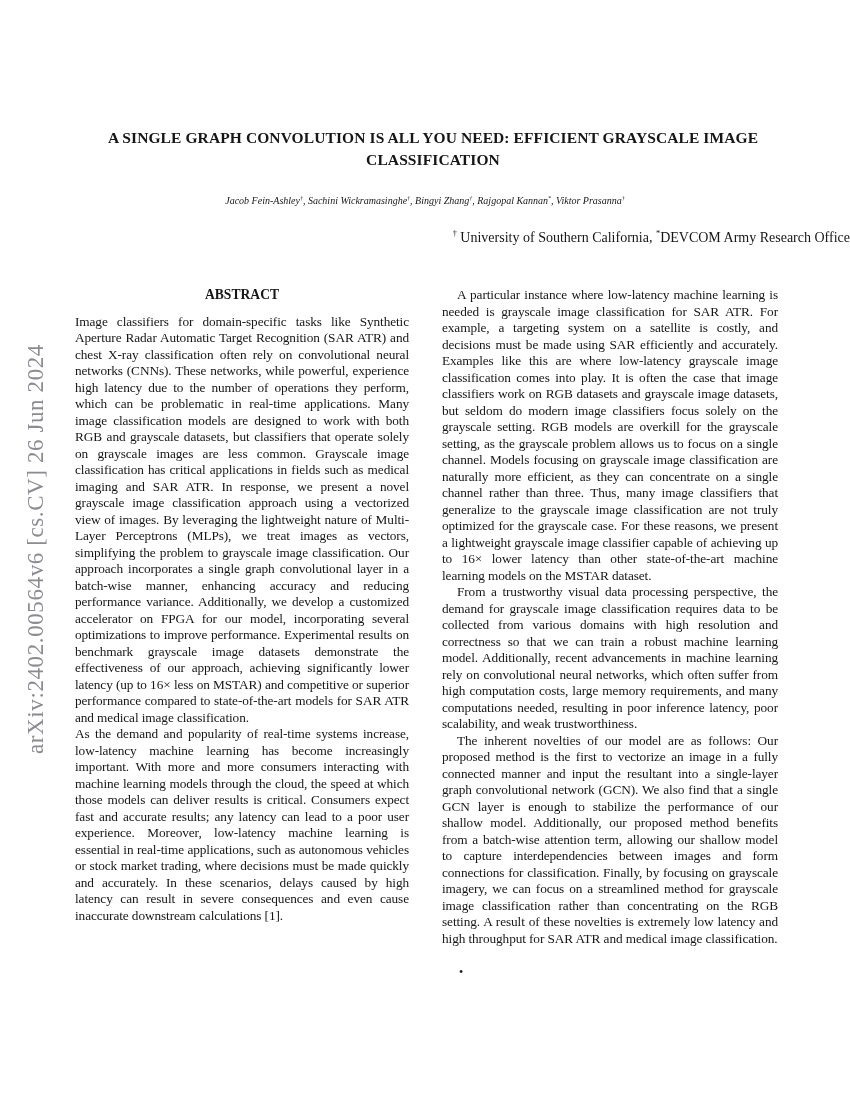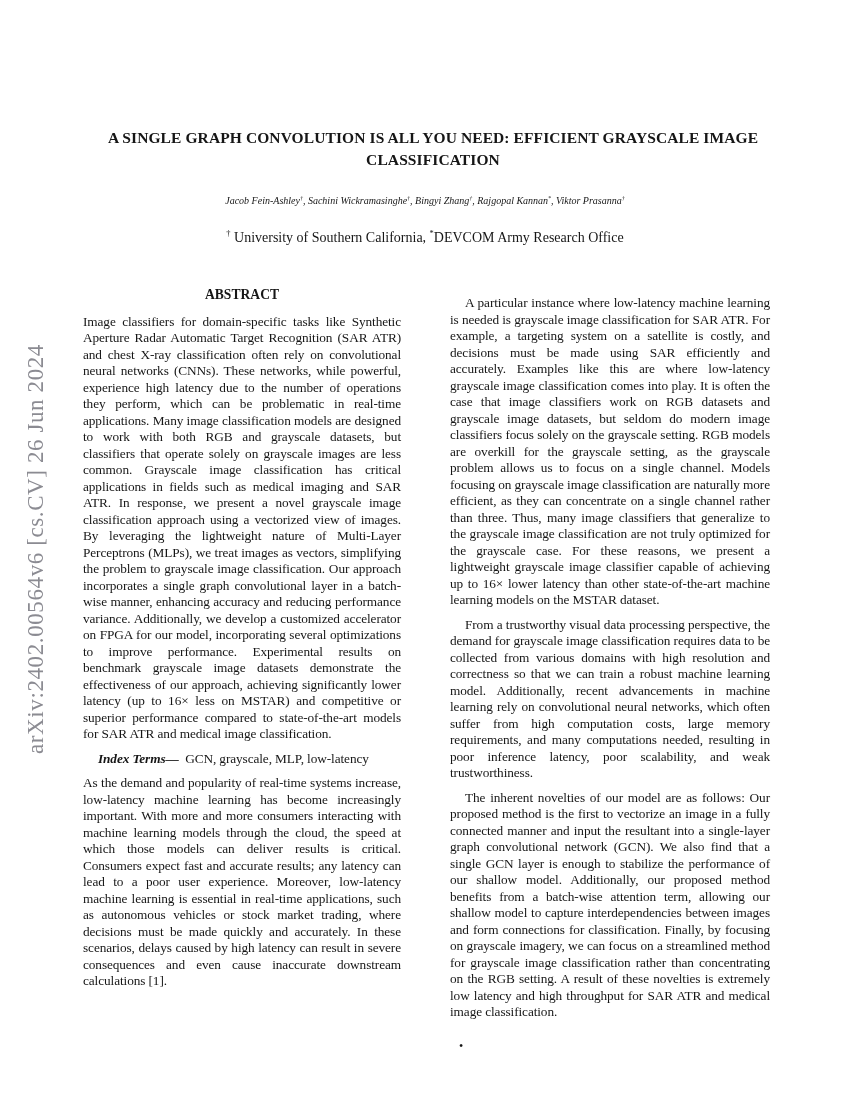--- a/index.html
+++ b/index.html
@@ -50,21 +50,21 @@
     width: 100%;
     text-align: center;
     font-style: italic;
     font-size: 10px;
   }
   .affiliation {
     position: absolute;
     top: 230px;
     left: 0;
     width: 100%;
-    text-align: center;
+    text-align: right;
     font-size: 14px;
   }
   sup {
     font-size: 60%;
     vertical-align: super;
     line-height: 0;
   }
 
   
   .col {
@@ -80,21 +80,21 @@
 
   .section-heading {
     text-align: center;
     font-weight: bold;
     font-size: 13.6px;
     letter-spacing: 0;
     margin: 0 0 10px 0;
   }
   .intro-heading { margin: 27px 0 13px 0; }
 
-  p.para { margin: 8px; padding: 0; }
+  p.para { margin: 0; padding: 0; }
   p.indent { text-indent: 15px; }
 
   .index-terms {
     margin-top: 8px;
     text-indent: 15px;
   }
   .it-prefix {
     font-weight: bold;
     font-style: italic;
   }
@@ -127,23 +127,20 @@
     <span><span>Jacob Fein-Ashley</span><sup>†</sup><span>, </span></span><span><span>Sachini Wickramasinghe</span><sup>†</sup><span>, </span></span><span><span>Bingyi Zhang</span><sup>†</sup><span>, </span></span><span><span>Rajgopal Kannan</span><sup>*</sup><span>, </span></span><span><span>Viktor Prasanna</span><sup>†</sup></span>
   </div>
 
   <div class="affiliation">
     <sup>†</sup><span>&nbsp;University of Southern California, </span><sup>*</sup><span>DEVCOM Army Research Office</span>
   </div>
 
   <div class="col col-left">
     <div class="section-heading">ABSTRACT</div>
     <p class="para">Image classifiers for domain-specific tasks like Synthetic Aperture Radar Automatic Target Recognition (SAR ATR) and chest X-ray classification often rely on convolutional neural networks (CNNs). These networks, while powerful, experience high latency due to the number of operations they perform, which can be problematic in real-time applications. Many image classification models are designed to work with both RGB and grayscale datasets, but classifiers that operate solely on grayscale images are less common. Grayscale image classification has critical applications in fields such as medical imaging and SAR ATR. In response, we present a novel grayscale image classification approach using a vectorized view of images. By leveraging the lightweight nature of Multi-Layer Perceptrons (MLPs), we treat images as vectors, simplifying the problem to grayscale image classification. Our approach incorporates a single graph convolutional layer in a batch-wise manner, enhancing accuracy and reducing performance variance. Additionally, we develop a customized accelerator on FPGA for our model, incorporating several optimizations to improve performance. Experimental results on benchmark grayscale image datasets demonstrate the effectiveness of our approach, achieving significantly lower latency (up to 16× less on MSTAR) and competitive or superior performance compared to state-of-the-art models for SAR ATR and medical image classification.</p>
-    <p class="para index-terms">
-      <span class="it-prefix">Index Terms—</span><span>&nbsp; GCN, grayscale, MLP, low-latency</span>
-    </p>
     <p class="para">As the demand and popularity of real-time systems increase, low-latency machine learning has become increasingly important. With more and more consumers interacting with machine learning models through the cloud, the speed at which those models can deliver results is critical. Consumers expect fast and accurate results; any latency can lead to a poor user experience. Moreover, low-latency machine learning is essential in real-time applications, such as autonomous vehicles or stock market trading, where decisions must be made quickly and accurately. In these scenarios, delays caused by high latency can result in severe consequences and even cause inaccurate downstream calculations [1].</p>
   </div>
 
   <div class="col col-right">
     <p class="para indent">A particular instance where low-latency machine learning is needed is grayscale image classification for SAR ATR. For example, a targeting system on a satellite is costly, and decisions must be made using SAR efficiently and accurately. Examples like this are where low-latency grayscale image classification comes into play. It is often the case that image classifiers work on RGB datasets and grayscale image datasets, but seldom do modern image classifiers focus solely on the grayscale setting. RGB models are overkill for the grayscale setting, as the grayscale problem allows us to focus on a single channel. Models focusing on grayscale image classification are naturally more efficient, as they can concentrate on a single channel rather than three. Thus, many image classifiers that generalize to the grayscale image classification are not truly optimized for the grayscale case. For these reasons, we present a lightweight grayscale image classifier capable of achieving up to 16× lower latency than other state-of-the-art machine learning models on the MSTAR dataset.</p>
     <p class="para indent">From a trustworthy visual data processing perspective, the demand for grayscale image classification requires data to be collected from various domains with high resolution and correctness so that we can train a robust machine learning model. Additionally, recent advancements in machine learning rely on convolutional neural networks, which often suffer from high computation costs, large memory requirements, and many computations needed, resulting in poor inference latency, poor scalability, and weak trustworthiness.</p>
     <p class="para indent">The inherent novelties of our model are as follows: Our proposed method is the first to vectorize an image in a fully connected manner and input the resultant into a single-layer graph convolutional network (GCN). We also find that a single GCN layer is enough to stabilize the performance of our shallow model. Additionally, our proposed method benefits from a batch-wise attention term, allowing our shallow model to capture interdependencies between images and form connections for classification. Finally, by focusing on grayscale imagery, we can focus on a streamlined method for grayscale image classification rather than concentrating on the RGB setting. A result of these novelties is extremely low latency and high throughput for SAR ATR and medical image classification.</p>
     <div class="bullet-item">
       <span class="bullet-glyph">•</span>
     </div>

